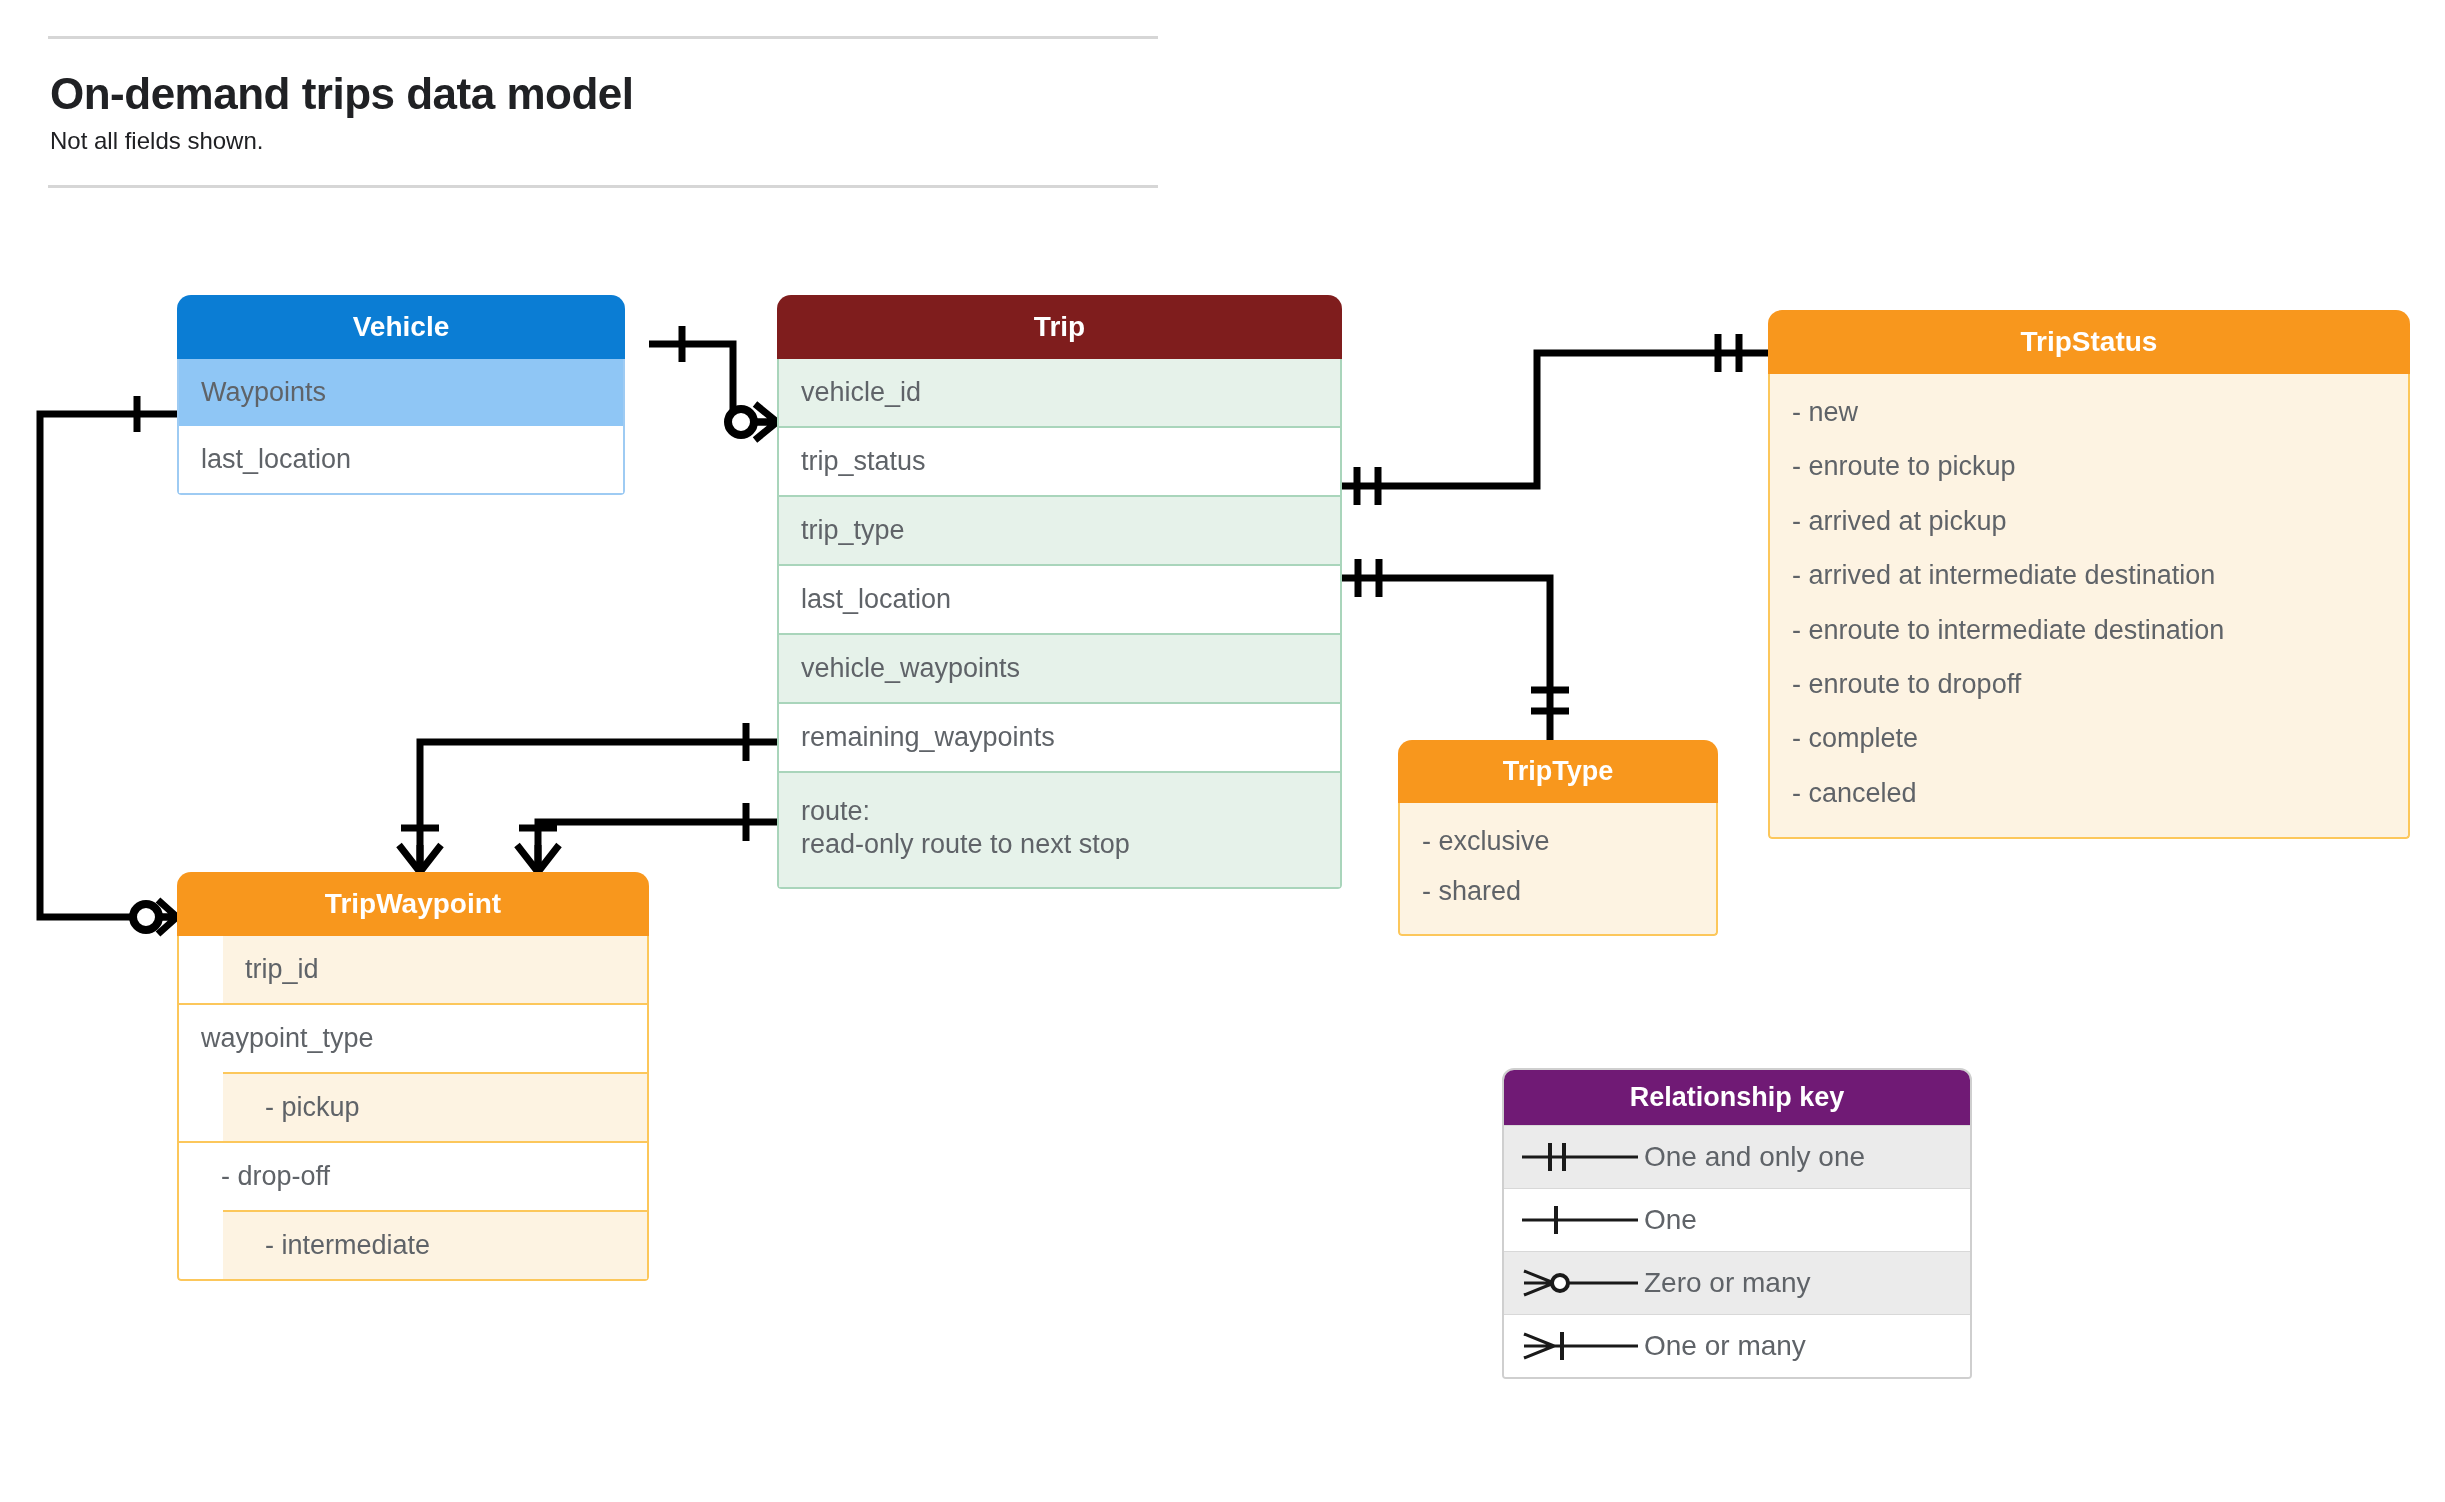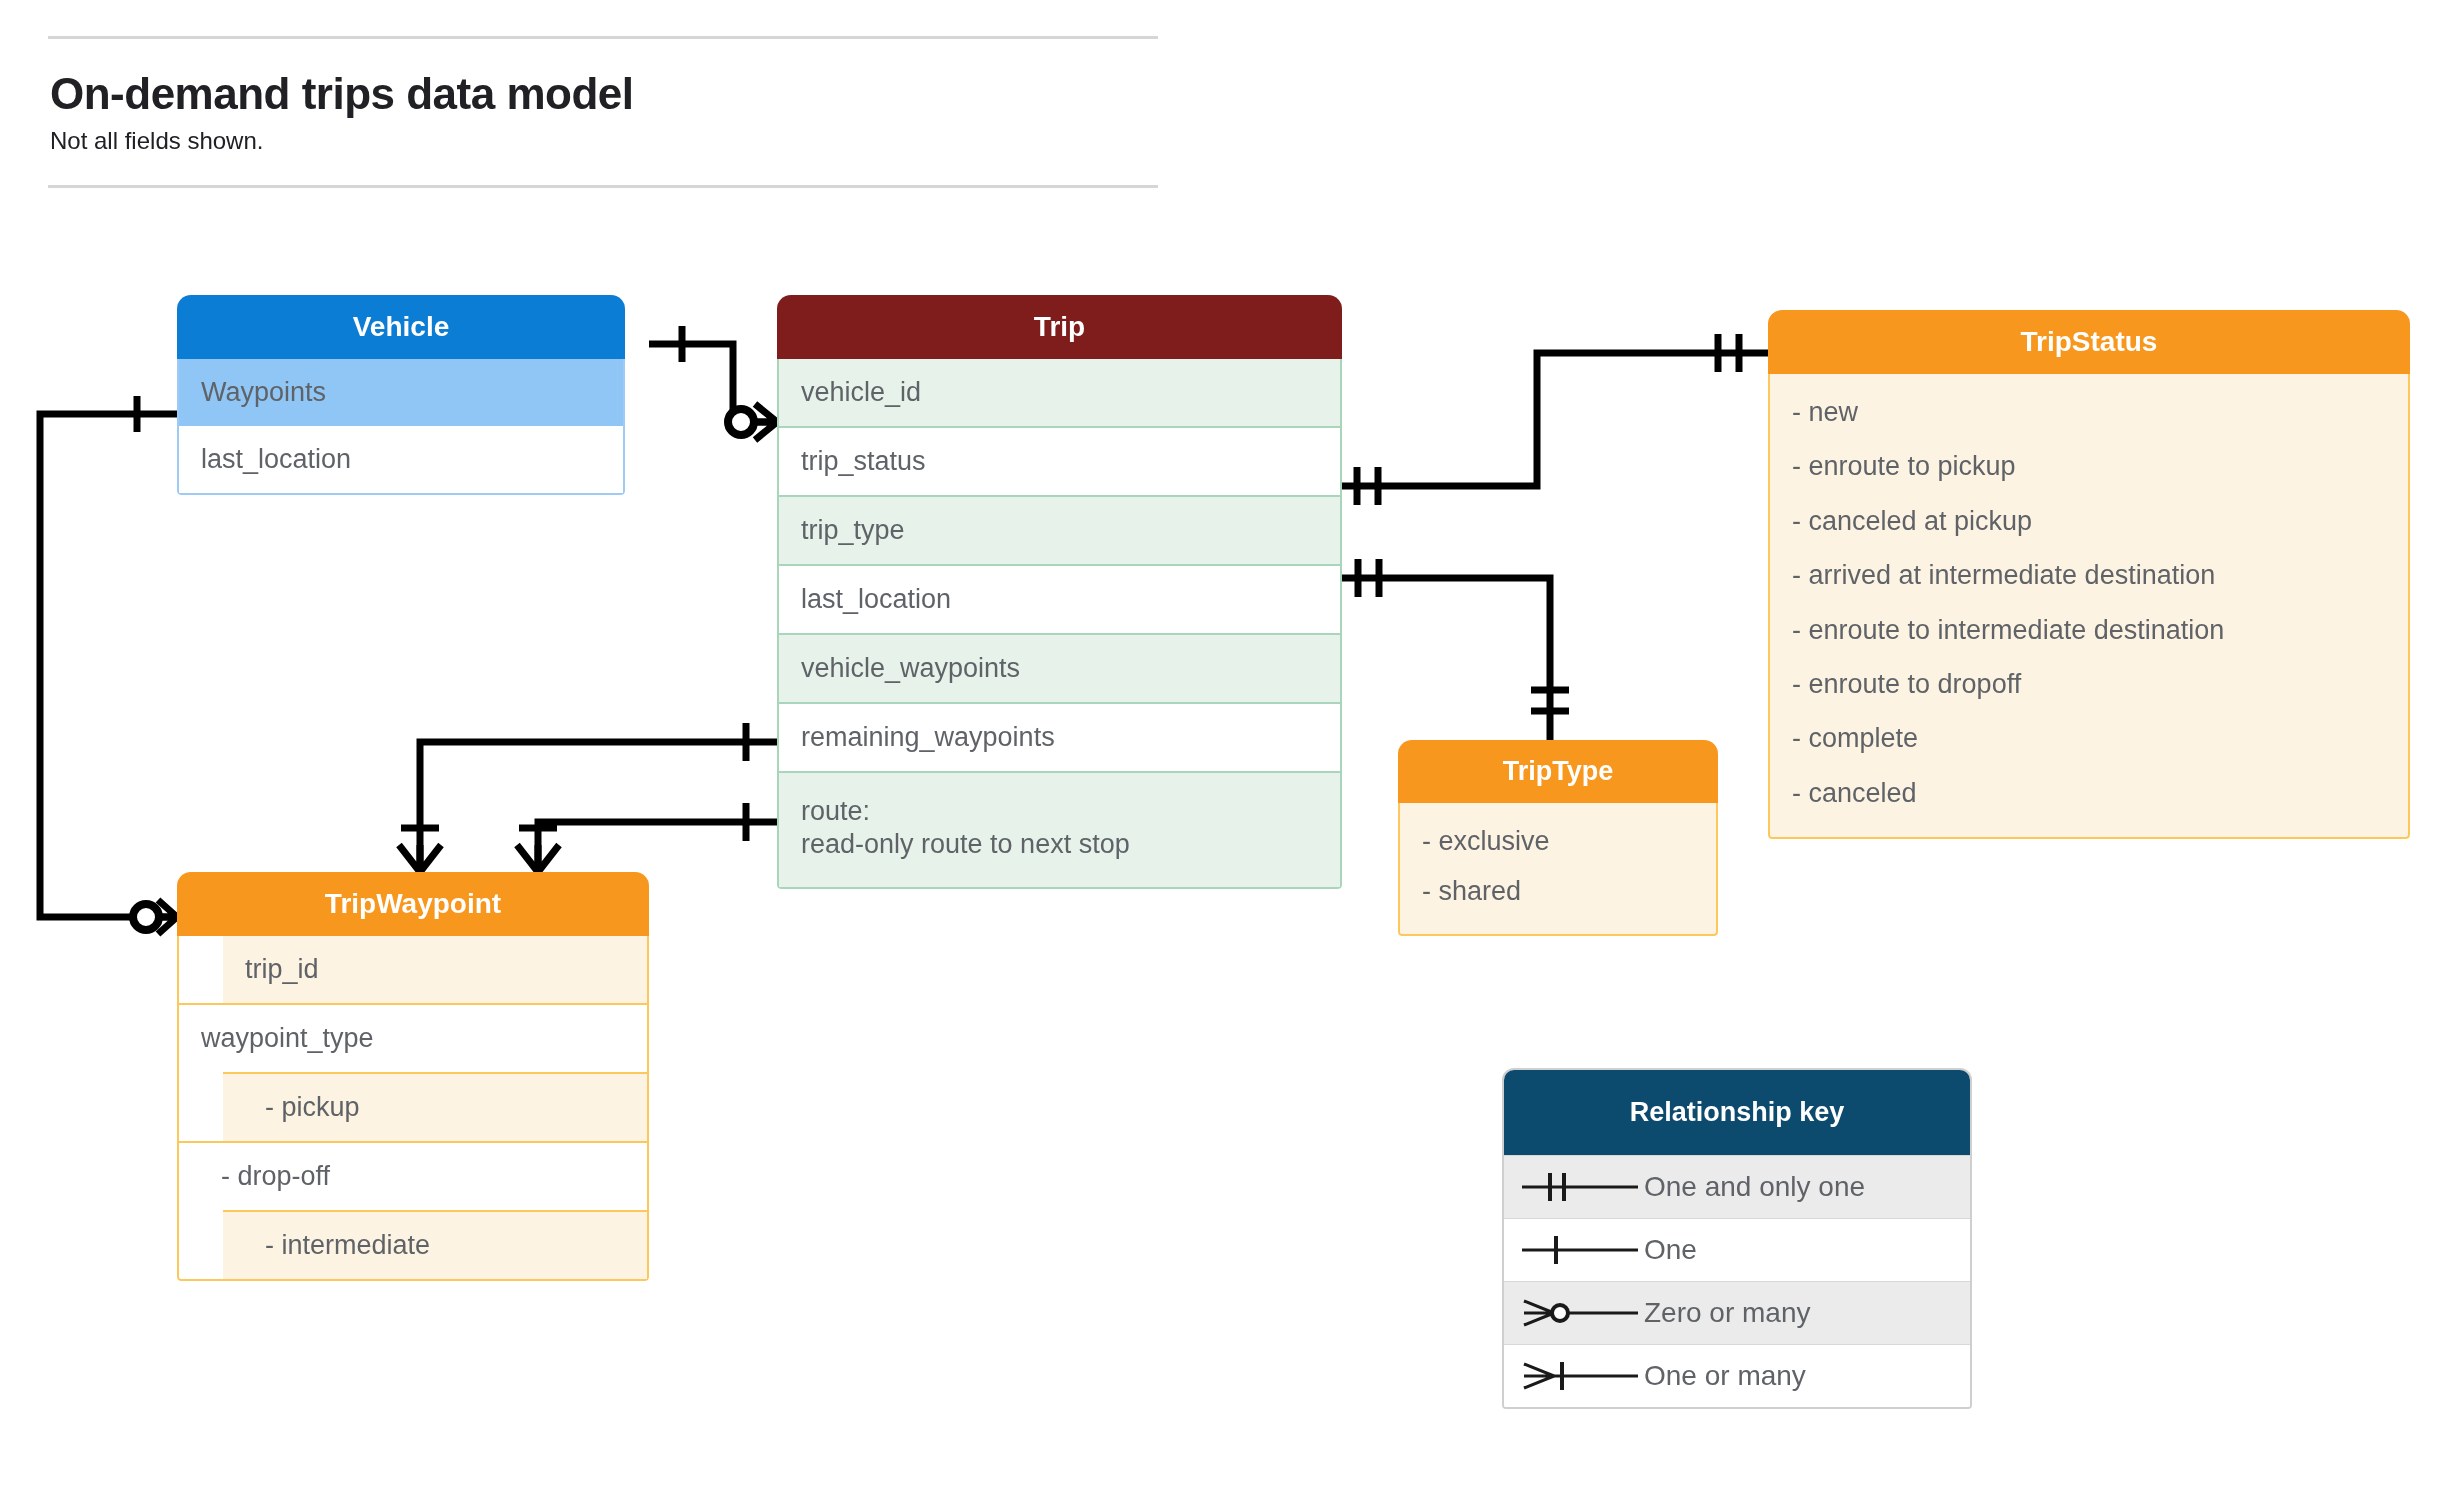--- a/index.html
+++ b/index.html
@@ -155,26 +155,26 @@
     left: 1502px;
     top: 1068px;
     width: 470px;
     border: 2px solid #cfcfcf;
     border-radius: 12px 12px 4px 4px;
     box-sizing: border-box;
     overflow: hidden;
     background: #ffffff;
   }
   #relationship-key .key-title {
-    background: #0c4a6e;
+    background: #701a75;
     color: #ffffff;
     font-size: 27px;
     font-weight: 700;
     text-align: center;
-    padding: 27px 0;
+    padding: 12px 0;
   }
   .key-row {
     display: flex;
     align-items: center;
     height: 63px;
     box-sizing: border-box;
     border-top: 1px solid #d8d8d8;
   }
   .key-row.shade { background: #ebebeb; }
   .key-row.plain { background: #ffffff; }
@@ -273,21 +273,21 @@
       <span>read-only route to next stop</span>
     </div>
   </div>
 </div>
 
 <div class="entity" id="entity-tripstatus">
   <div class="entity-title">TripStatus</div>
   <div class="entity-body">
     <div class="list-line">- new</div>
     <div class="list-line">- enroute to pickup</div>
-    <div class="list-line">- canceled at pickup</div>
+    <div class="list-line">- arrived at pickup</div>
     <div class="list-line">- arrived at intermediate destination</div>
     <div class="list-line">- enroute to intermediate destination</div>
     <div class="list-line">- enroute to dropoff</div>
     <div class="list-line">- complete</div>
     <div class="list-line">- canceled</div>
   </div>
 </div>
 
 <div class="entity" id="entity-triptype">
   <div class="entity-title">TripType</div>

